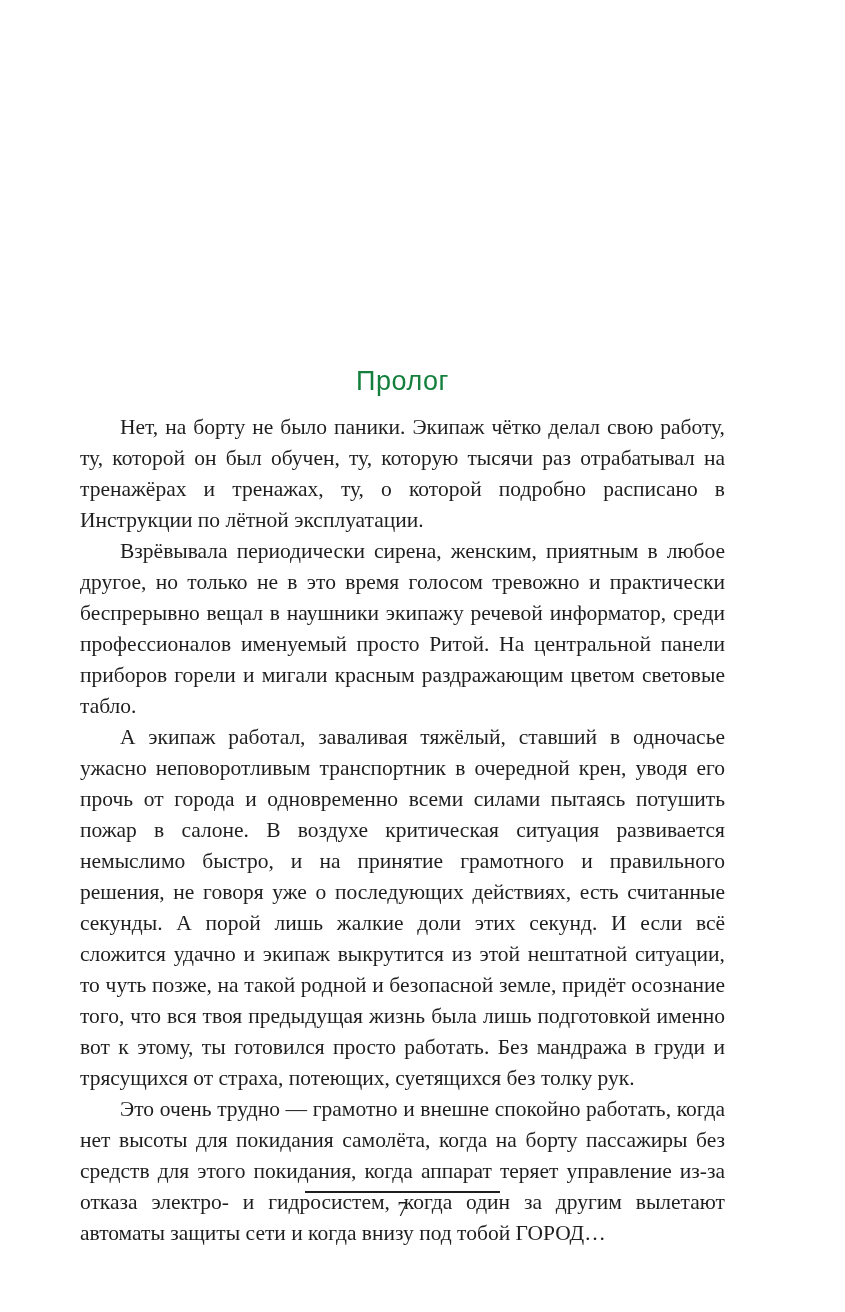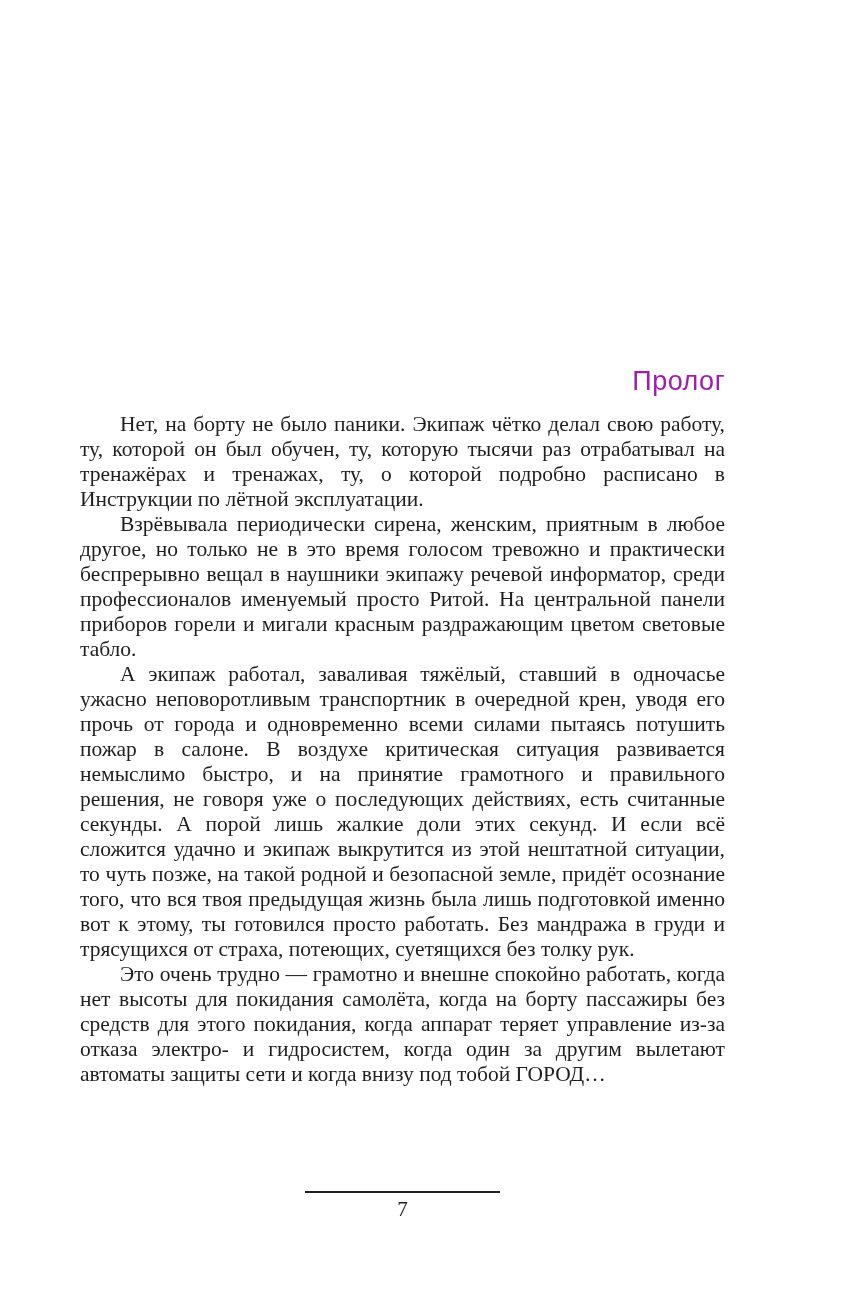--- a/index.html
+++ b/index.html
@@ -14,35 +14,35 @@
     margin: 0 auto;
     background: #ffffff;
     overflow: hidden;
   }
   .chapter-title {
     position: absolute;
     top: 366px;
     left: 80px;
     width: 645px;
     margin: 0;
-    text-align: right;
+    text-align: center;
     font-family: "Liberation Sans", sans-serif;
     font-weight: 400;
     font-size: 27px;
     letter-spacing: 0.5px;
-    color: #a21caf;
+    color: #15803d;
   }
   .text-block {
     position: absolute;
     top: 412px;
     left: 80px;
     width: 645px;
     font-family: "Liberation Serif", serif;
     font-size: 21.5px;
-    line-height: 25px;
+    line-height: 31px;
     text-align: justify;
     color: #1e1e1e;
   }
   .text-block p {
     margin: 0;
     padding: 0;
     text-indent: 40px;
   }
   .page-footer {
     position: absolute;

